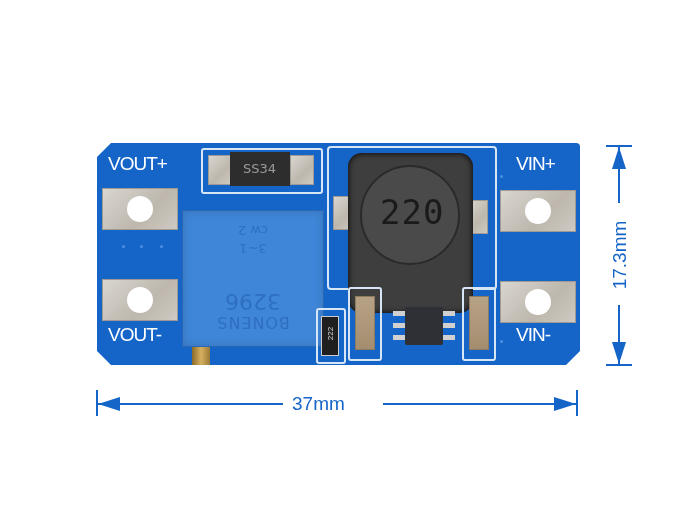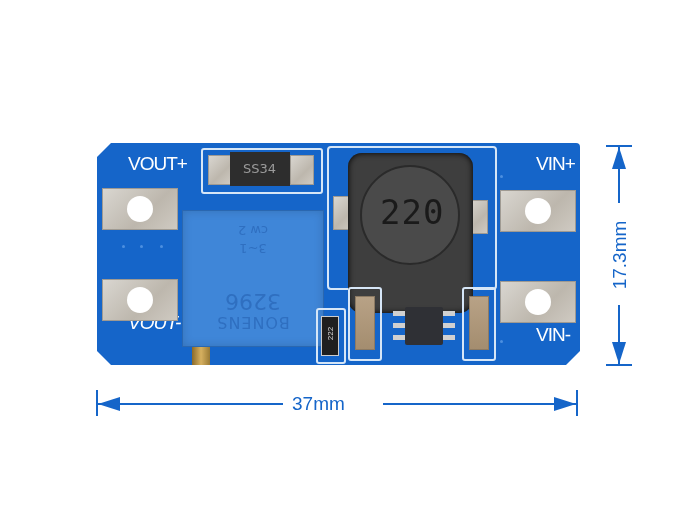--- a/index.html
+++ b/index.html
@@ -1,20 +1,20 @@
 <!DOCTYPE html>
 <html><head>
 <meta charset="utf-8">
 <style>
   html, body { margin:0; padding:0; }
   body { width:700px; height:525px; background:#ffffff; position:relative; overflow:hidden; font-family:"Liberation Sans", sans-serif; }
   .abs { position:absolute; }
   .board { left:97px; top:143px; width:483px; height:222px; background:#1565c9; border-radius:4px;
     clip-path: polygon(14px 0, 100% 0, 100% calc(100% - 14px), calc(100% - 14px) 100%, 14px 100%, 0 calc(100% - 14px), 0 14px); }
-  .silk { color:#ffffff; font-size:19px; font-weight:normal; letter-spacing:-1px;margin-left:20px; }
+  .silk { color:#ffffff; font-size:19px; font-weight:normal; letter-spacing:-1px; }
   .pad { background:linear-gradient(135deg,#d9d6d0,#bdb7ad 60%,#cfcac2); border:1px solid #9f9a92; }
   .hole { background:#ffffff; border-radius:50%; }
   .outline { border:2px solid #d6e6f7; border-radius:3px; }
   .pot { background:#3f86d8; border:1px solid #2a67b0; box-shadow: inset 0 0 10px rgba(0,0,0,0.15); }
   .pot-text { color:#2f6fc0; font-family:"DejaVu Sans", sans-serif; transform:rotate(180deg); text-align:center; }
   .inductor { background:#3e3e3e; border-radius:14px; box-shadow: inset 0 0 6px #000; }
   .coil { background:#4a4a4a; border-radius:50%; border:2px solid #2a2a2a; }
   .ind-text { color:#1a1a1a; font-family:"DejaVu Sans Mono", monospace; font-size:34px; letter-spacing:1px; }
   .diode { background:#2d2d2d; }
   .diode-text { color:#9a9a9a; font-family:"DejaVu Sans", sans-serif; font-size:13px; }
@@ -26,21 +26,21 @@
   .dim-line { background:#1565c9; }
   .via { width:3px; height:3px; background:#4d8fe0; border-radius:50%; }
   .gold-pin { background:linear-gradient(90deg,#8a6a2a,#d6b060,#9a7a35); }
 </style>
 </head>
 <body>
 
 <div class="abs board"></div>
 
 <div class="abs silk" style="left:108px;top:153px;">VOUT+</div>
-<div class="abs silk" style="left:108px;top:312px;font-style:italic;">VOUT-</div>
+<div class="abs silk" style="left:108px;top:324px;">VOUT-</div>
 <div class="abs silk" style="left:516px;top:153px;">VIN+</div>
 <div class="abs silk" style="left:516px;top:324px;">VIN-</div>
 
 <div class="abs pad" style="left:102px;top:188px;width:74px;height:40px;">
   <div class="abs hole" style="left:24px;top:7px;width:26px;height:26px;"></div>
 </div>
 <div class="abs pad" style="left:102px;top:279px;width:74px;height:40px;">
   <div class="abs hole" style="left:24px;top:7px;width:26px;height:26px;"></div>
 </div>
 

